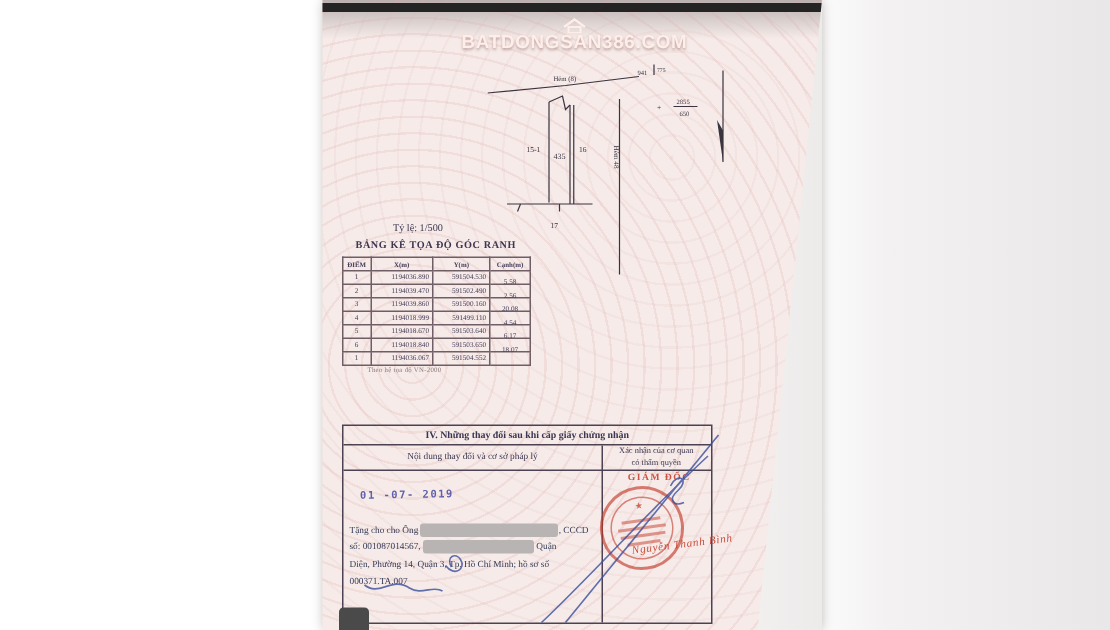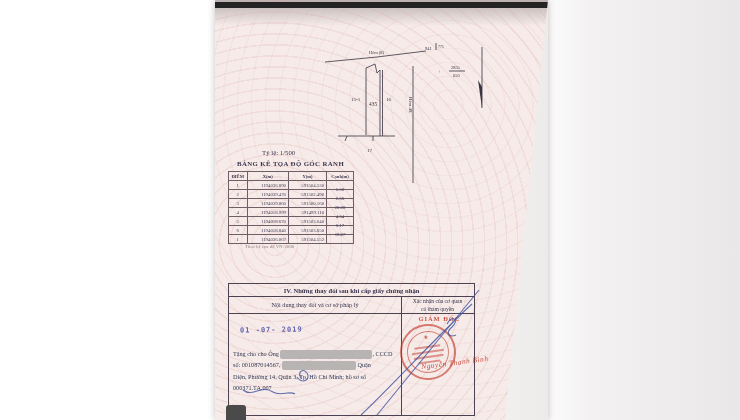--- a/index.html
+++ b/index.html
@@ -78,20 +78,27 @@
   .diagram text{fill:#3a3340;font-family:"Liberation Serif","DejaVu Serif",serif;}
 </style>
 </head>
 <body>
 
 <div id="canvas">
   <div id="doc">
 
     <div class="topbar"></div>
 
+    <div class="watermark">
+      <svg width="16" height="10" viewBox="0 0 16 10">
+        <path d="M1 6 L8 1 L15 6" fill="none" stroke="rgba(255,238,234,.97)" stroke-width="1.6"></path>
+        <rect x="4" y="6" width="8" height="4" fill="none" stroke="rgba(255,238,234,.97)" stroke-width="1.3"></rect>
+      </svg>
+      <span>BATDONGSAN386.COM</span>
+    </div>
 
 
     <svg class="diagram" width="190" height="146" viewBox="0 0 190 146">
       <g stroke="#3a3340" stroke-width="0.8" fill="none">
         <polyline points="0,20 52,15 101,9"></polyline>
         <line x1="41" y1="26" x2="41" y2="93"></line>
         <polyline points="41,26 50,22 52,31 55,28"></polyline>
         <line x1="55" y1="28" x2="55" y2="94"></line>
         <line x1="57.5" y1="28" x2="57.5" y2="94"></line>
         <line x1="13" y1="94" x2="70" y2="94"></line>

